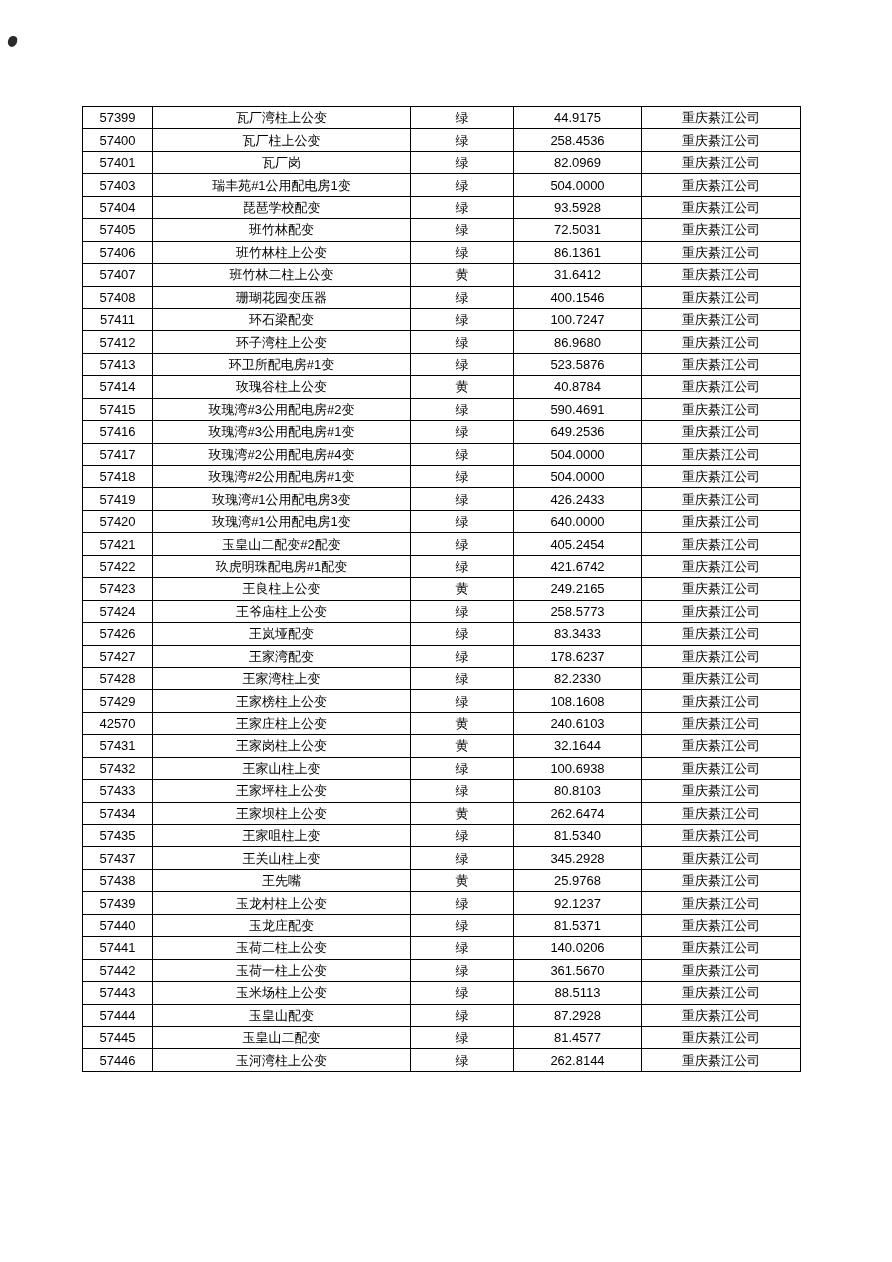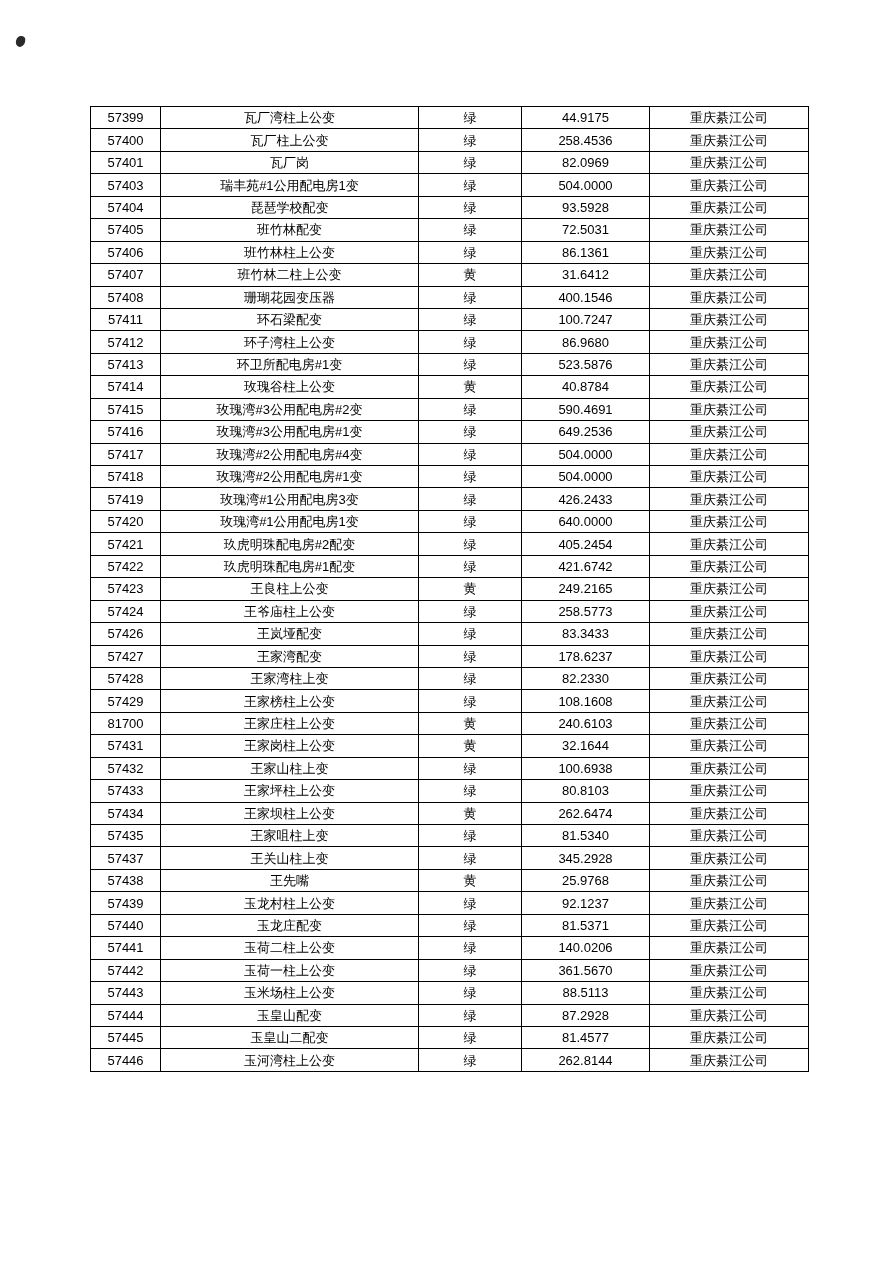--- a/index.html
+++ b/index.html
@@ -12,21 +12,20 @@
     height: 1262px;
     position: relative;
     font-family: "Liberation Sans", "DejaVu Sans", sans-serif;
     color: #000000;
     overflow: hidden;
   }
   .page {
     position: absolute;
     inset: 0;
     background: #ffffff;
-    margin-left: 8px;
   }
   .scan-artifact {
     position: absolute;
     left: 8px;
     top: 36px;
     width: 9px;
     height: 11px;
     background: #2a2a2a;
     border-radius: 50% 40% 55% 45%;
     transform: rotate(12deg);
@@ -200,21 +199,21 @@
   </tr>
         <tr>
     <td>57420</td>
     <td>玫瑰湾#1公用配电房1变</td>
     <td>绿</td>
     <td>640.0000</td>
     <td>重庆綦江公司</td>
   </tr>
         <tr>
     <td>57421</td>
-    <td>玖虎明珠配电房#2配变</td>
+    <td>玉皇山二配变#2配变</td>
     <td>绿</td>
     <td>405.2454</td>
     <td>重庆綦江公司</td>
   </tr>
         <tr>
     <td>57422</td>
     <td>玖虎明珠配电房#1配变</td>
     <td>绿</td>
     <td>421.6742</td>
     <td>重庆綦江公司</td>
@@ -255,21 +254,21 @@
     <td>重庆綦江公司</td>
   </tr>
         <tr>
     <td>57429</td>
     <td>王家榜柱上公变</td>
     <td>绿</td>
     <td>108.1608</td>
     <td>重庆綦江公司</td>
   </tr>
         <tr>
-    <td>81700</td>
+    <td>42570</td>
     <td>王家庄柱上公变</td>
     <td>黄</td>
     <td>240.6103</td>
     <td>重庆綦江公司</td>
   </tr>
         <tr>
     <td>57431</td>
     <td>王家岗柱上公变</td>
     <td>黄</td>
     <td>32.1644</td>

